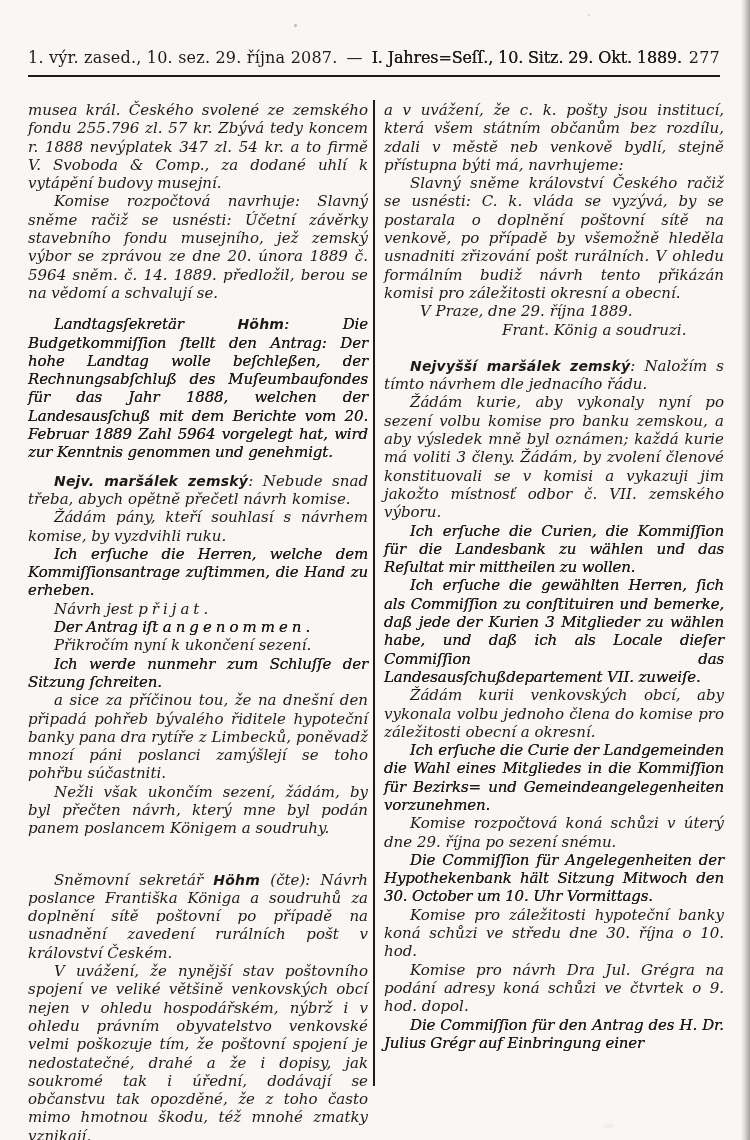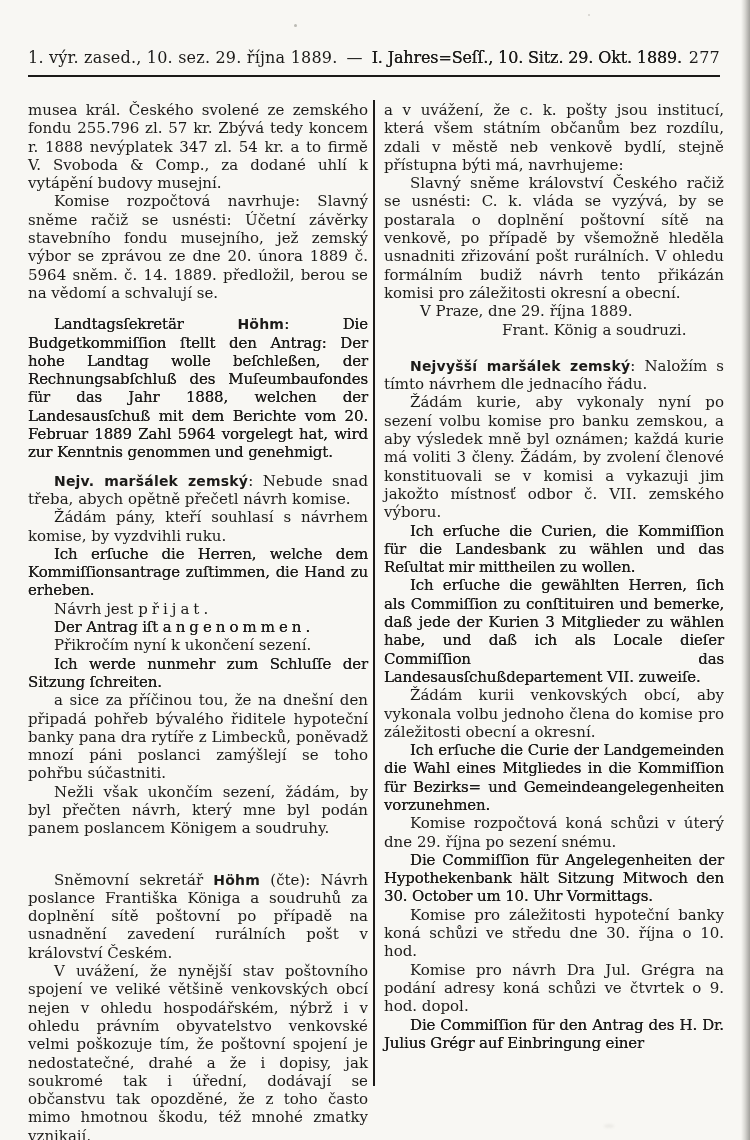--- a/index.html
+++ b/index.html
@@ -40,21 +40,21 @@
     font-size:15px;line-height:18.3px;
     text-align:justify;
   }
   .col-left{left:28px;}
   .col-right{left:384px;}
   .col-divider{
     position:absolute;left:373px;top:100px;width:2px;height:986px;
     background:#1c1b19;
   }
 
-  .para{margin:0;text-indent:26px;}
+  .para{margin:0;text-indent:26px;font-style:italic;}
   .para.noindent{text-indent:0;}
   .para.place{text-align:left;text-indent:36px;}
   .para.sig{text-align:left;text-indent:0;padding-left:118px;}
 
   
   .fr{
     font-family:"DejaVu Serif", serif;
     letter-spacing:-.15px;
     text-shadow:0 0 .55px currentColor;
   }
@@ -72,21 +72,21 @@
 <div class="page">
 
   <div class="scan-edge"></div>
   <div class="speck s1"></div>
   <div class="speck s2"></div>
   <div class="speck s3"></div>
   <div class="speck s4"></div>
 
   <div class="running-head">
     <span class="grp">
-      <span>1. výr. zased., 10. sez. 29. října 1889.</span>
+      <span>1. výr. zased., 10. sez. 29. října 2087.</span>
       <span>—</span>
       <span class="fr">I. Jahres=Seſſ., 10. Sitz. 29. Okt. 1889.</span>
     </span>
     <span>277</span>
   </div>
 
   <div class="col-divider"></div>
 
   <div class="col col-left">
       <p class="para noindent"><span class="cz">musea král. Českého svolené ze zemského fondu 255.796 zl. 57 kr. Zbývá tedy koncem r. 1888 nevýplatek 347 zl. 54 kr. a to firmě V. Svoboda &amp; Comp., za dodané uhlí k vytápění budovy musejní.</span></p>

